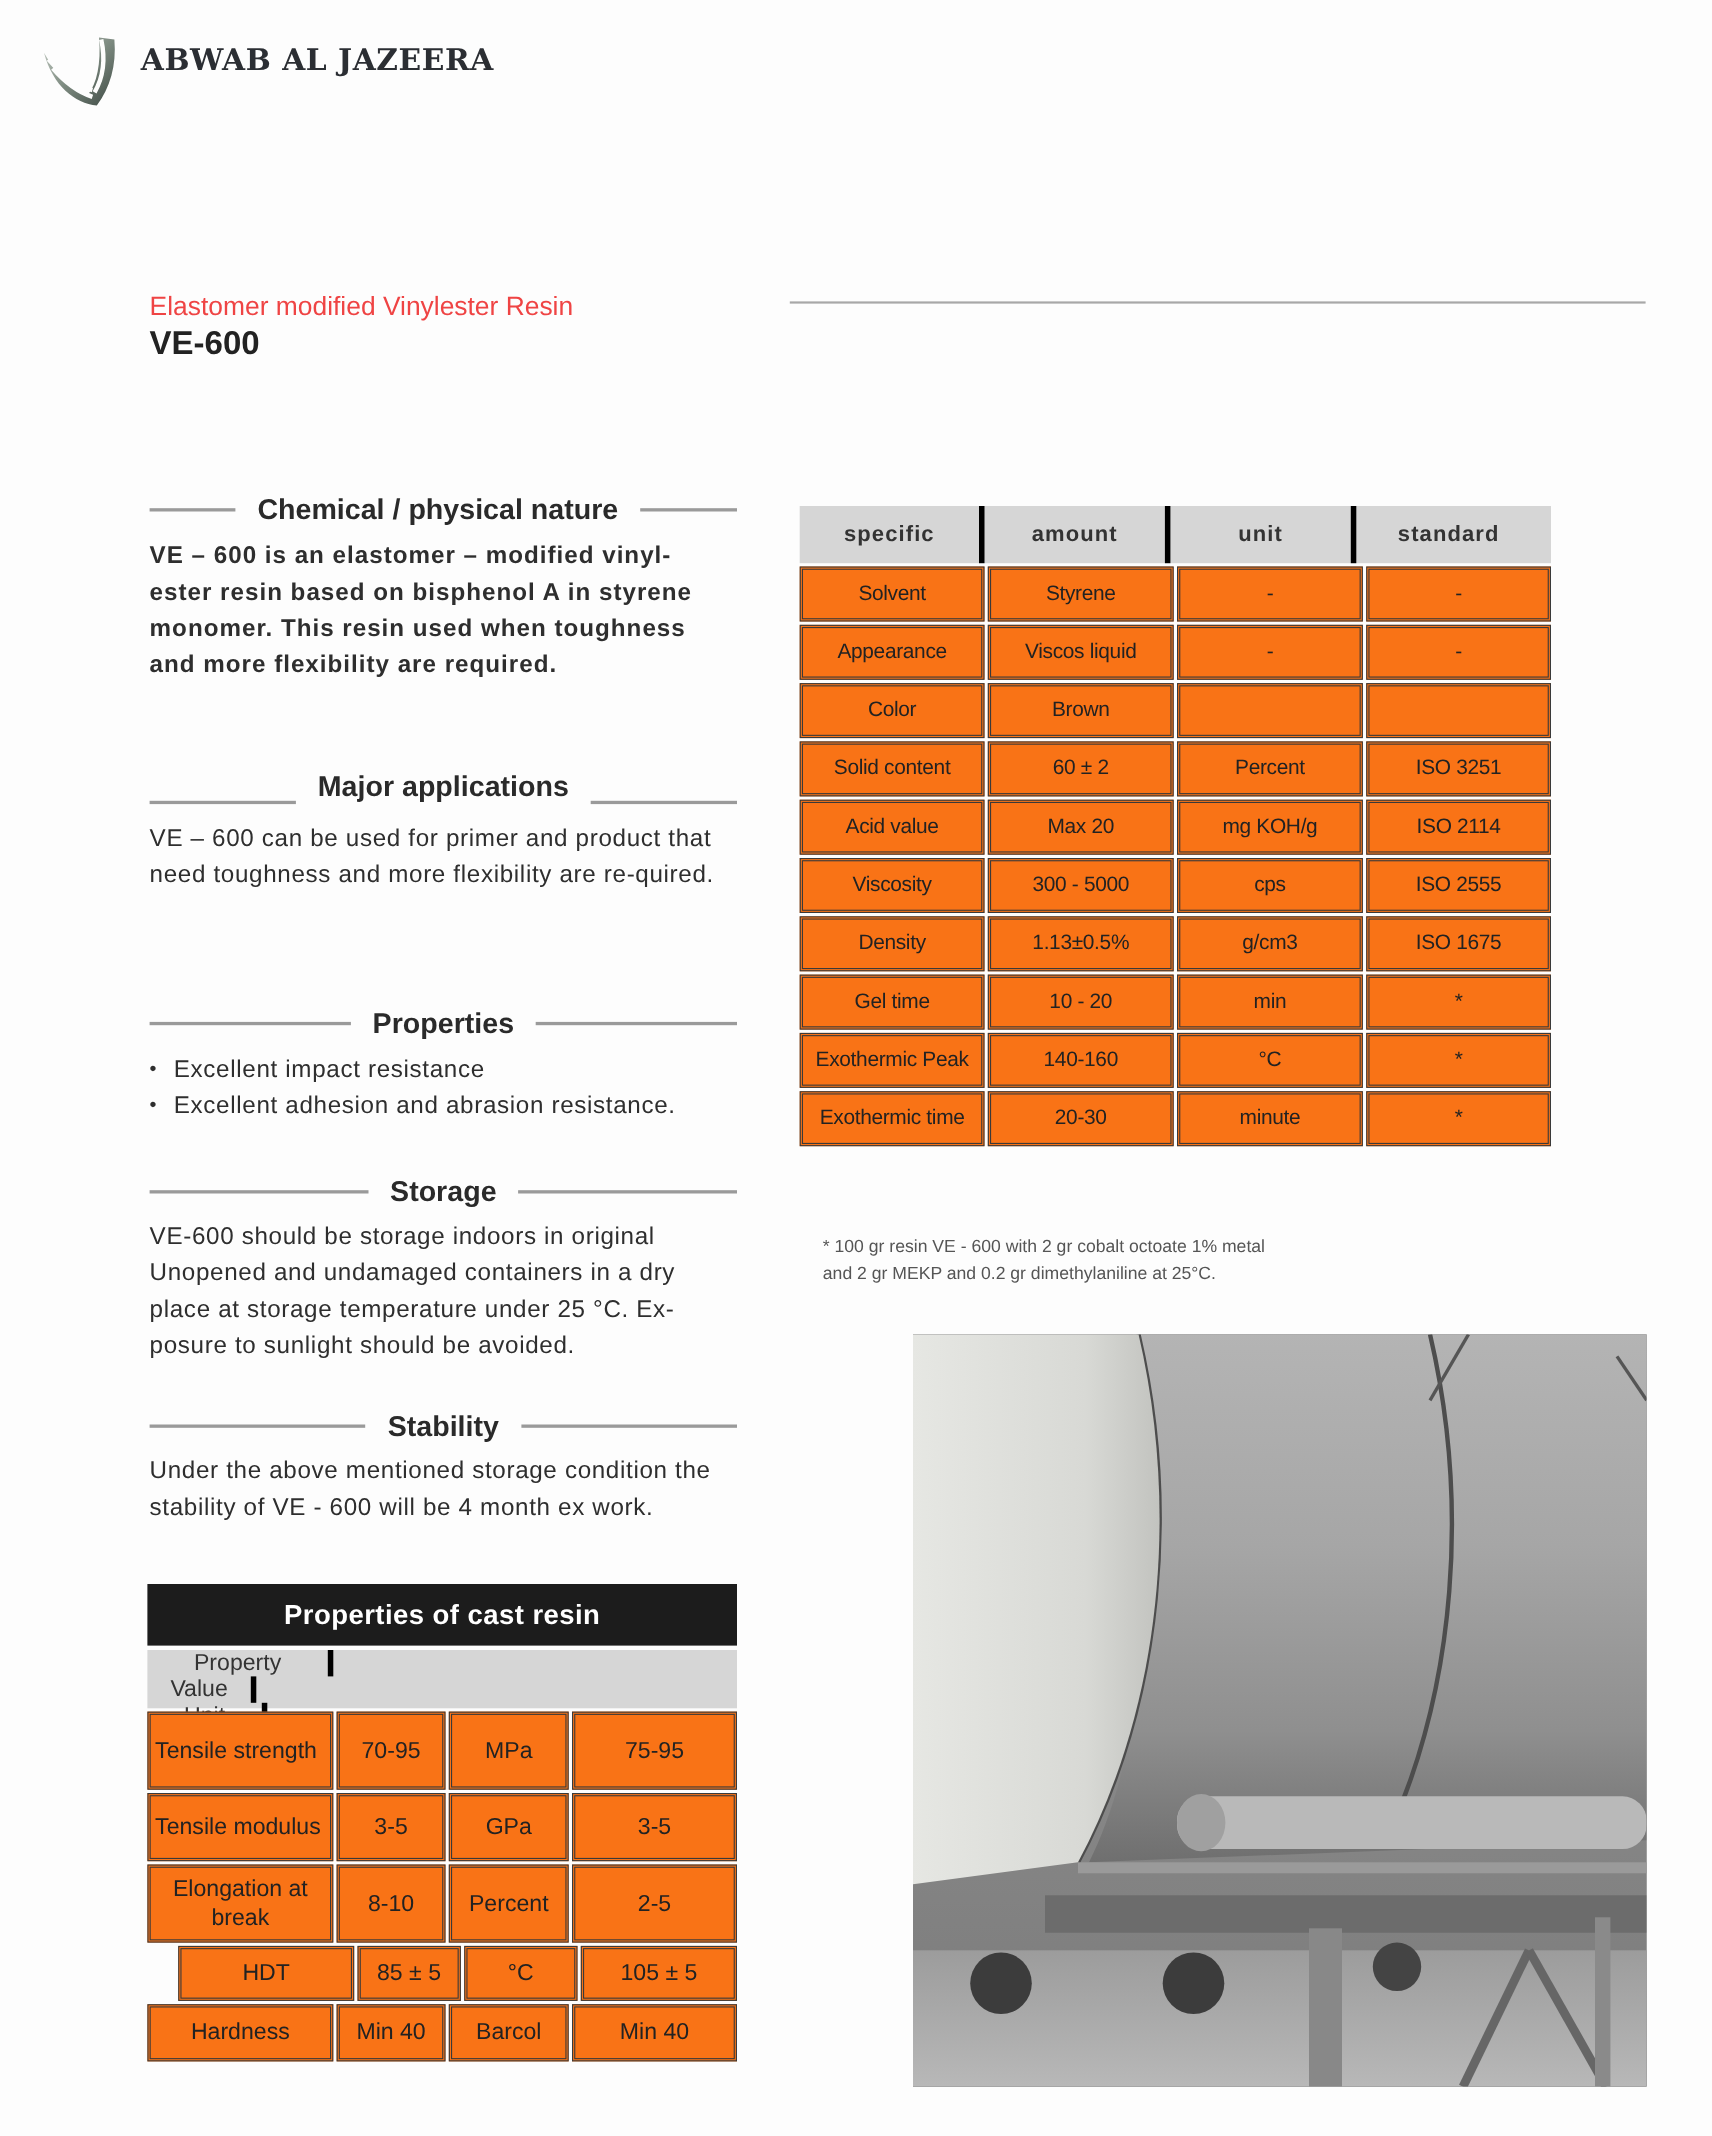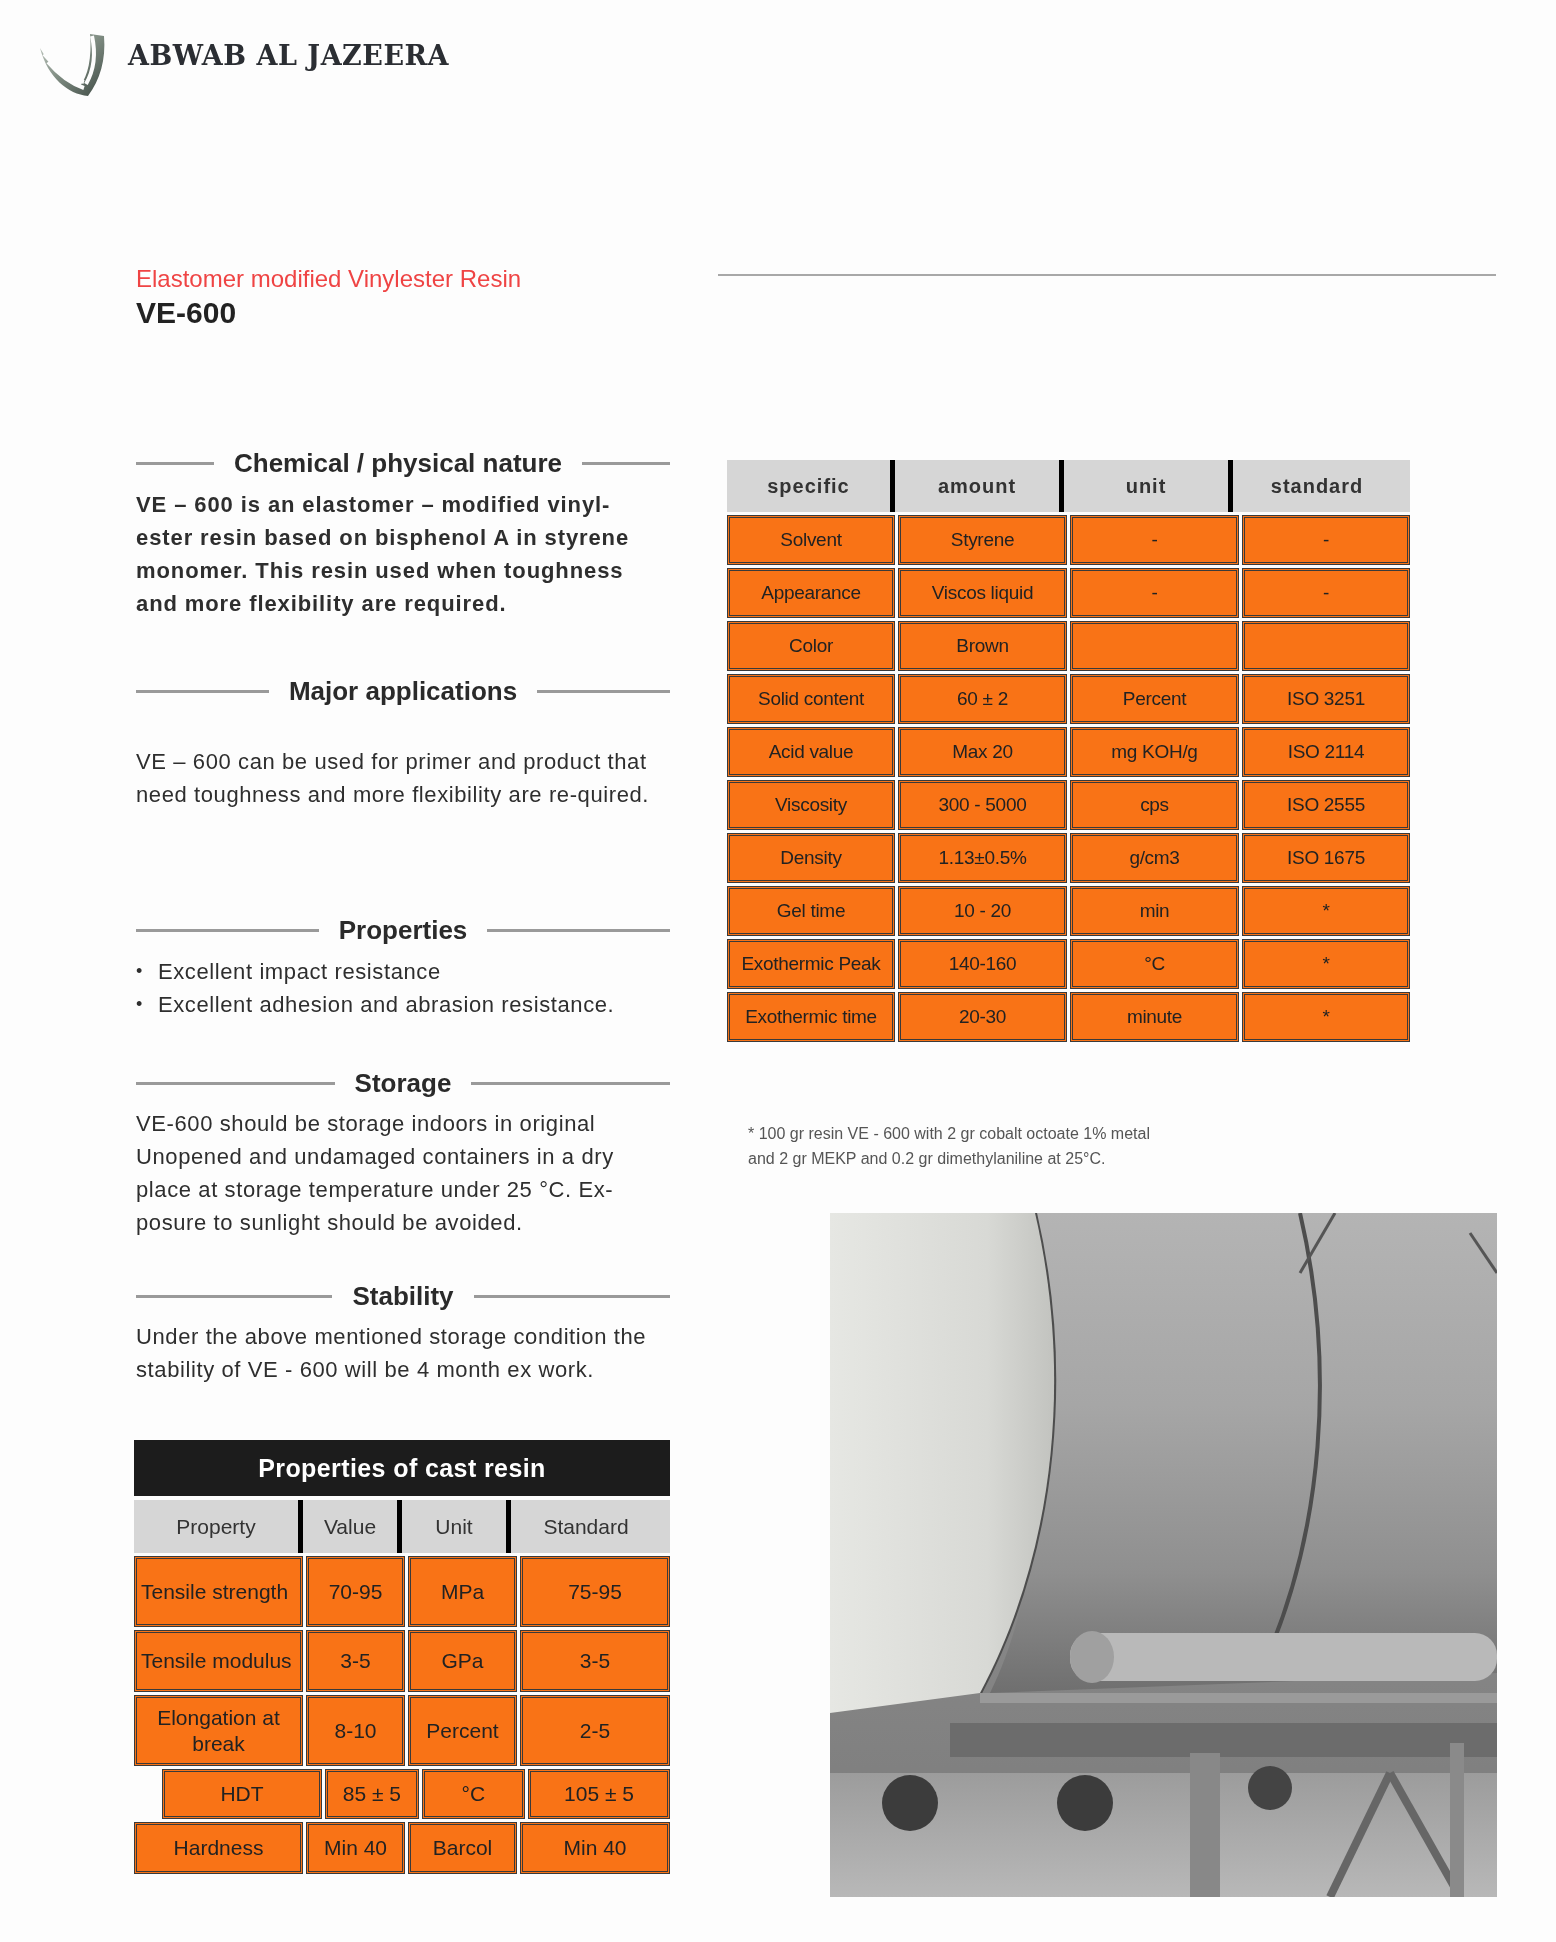--- a/index.html
+++ b/index.html
@@ -49,21 +49,21 @@
   .spec .tbl-head .c:nth-child(2), .spec .tbl-row .c:nth-child(2) { width: 169px; }
   .spec .tbl-head .c:nth-child(3), .spec .tbl-row .c:nth-child(3) { width: 169px; }
   .spec .tbl-head .c:nth-child(4), .spec .tbl-row .c:nth-child(4) { width: 168px; }
   .spec .tbl-row { height: 50px; margin-top: 3px; font-size: 19px; }
   .spec .tbl-row .c { letter-spacing: -0.3px; }
   .footnote { left: 748px; top: 1121px; width: 560px; font-size: 16px; line-height: 25px; color: #555; }
 
   
   .cast { left: 134px; top: 1440px; width: 536px; }
   .cast .tbl-title { height: 56px; font-size: 25px; letter-spacing: 0.4px; }
-  .cast .tbl-head { margin-top: 4px; height: 53px; font-size: 21px; }
+  .cast .tbl-head { margin-top: 4px; height: 53px; font-size: 21px; flex-direction: column; }
   .cast .tbl-head .c:nth-child(1), .cast .tbl-row .c:nth-child(1) { width: 169px; }
   .cast .tbl-head .c:nth-child(2), .cast .tbl-row .c:nth-child(2) { width: 99px; }
   .cast .tbl-head .c:nth-child(3), .cast .tbl-row .c:nth-child(3) { width: 109px; }
   .cast .tbl-head .c:nth-child(4), .cast .tbl-row .c:nth-child(4) { width: 150px; }
   .cast .tbl-row { margin-top: 3px; font-size: 21px; }
   .cast .tbl-row .c { line-height: 26px; }
   .cast .r0 { height: 71px; } .cast .r1 { height: 62px; } .cast .r2 { height: 71px; }
   .cast .r3 { height: 50px; padding-left: 28px; } .cast .r4 { height: 52px; }
   .cast .tbl-row .c:first-child { justify-content: flex-start; padding-left: 4px; }
   .cast .r2 .c:first-child, .cast .r3 .c:first-child, .cast .r4 .c:first-child { justify-content: center; padding-left: 0; }
@@ -99,21 +99,21 @@
 <div class="abs product">VE-600</div>
 <div class="abs top-rule"></div>
 
 <div class="abs sec-head" style="top:448px;">
   <div class="rule l-short"></div>
   <div class="t">Chemical / physical nature</div>
   <div class="rule"></div>
 </div>
 <div class="abs sec-body bold" style="top:488px; width:530px;">VE – 600 is an elastomer – modified vinyl-ester resin based on bisphenol A in styrene monomer. This resin used when toughness and more flexibility are required.</div>
 
-<div class="abs sec-head" style="top:676px;">
+<div class="abs sec-head" style="top:700px;align-items:flex-end;">
   <div class="rule"></div>
   <div class="t">Major applications</div>
   <div class="rule"></div>
 </div>
 <div class="abs sec-body" style="top:745px;">VE – 600 can be used for primer and product that need toughness and more flexibility are re-quired.</div>
 
 <div class="abs sec-head" style="top:915px;">
   <div class="rule"></div>
   <div class="t">Properties</div>
   <div class="rule"></div>

